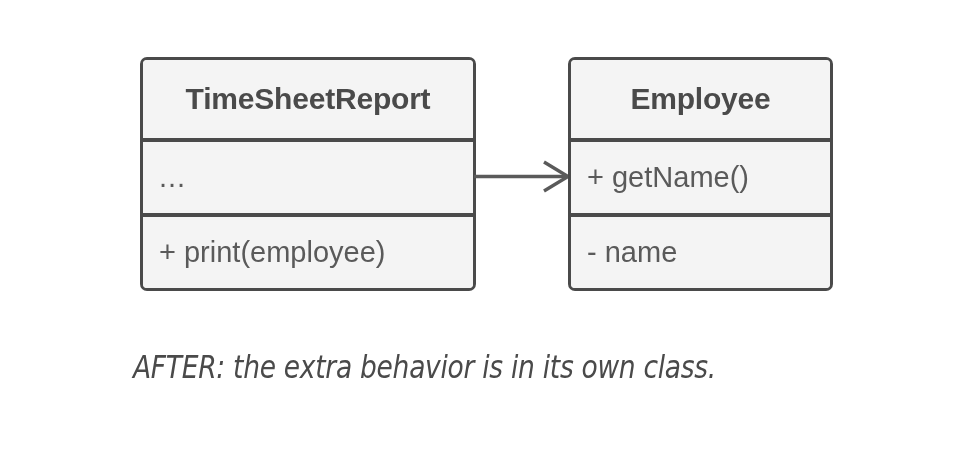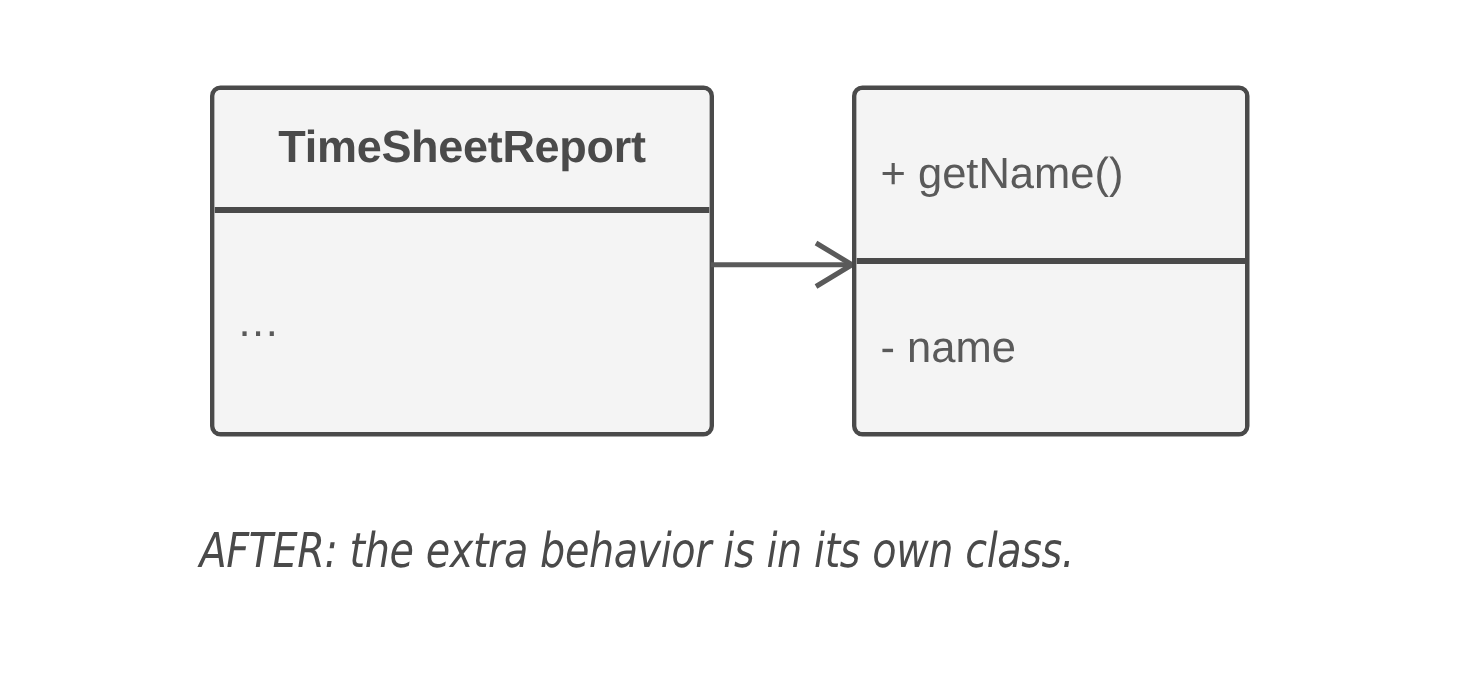--- a/index.html
+++ b/index.html
@@ -123,28 +123,34 @@
 
 <div id="canvas">
 
   <div id="class-timesheetreport" class="uml-class">
     <div class="compartment title-compartment">
       <span class="class-title">TimeSheetReport</span>
     </div>
     <div class="compartment members-compartment">
       <span class="member-text ellipsis-text">...</span>
     </div>
+    <div class="compartment members-compartment">
+      <span class="member-text">+ print(employee)</span>
+    </div>
   </div>
 
   <svg id="association-arrow" viewBox="0 0 110 55">
     <line x1="6" y1="26.5" x2="97" y2="26.5" stroke="#5a5a5a" stroke-width="3.4"></line>
     <polyline points="76,12 100,26.5 76,41" fill="none" stroke="#5a5a5a" stroke-width="3.4" stroke-linecap="butt" stroke-linejoin="miter"></polyline>
   </svg>
 
   <div id="class-employee" class="uml-class">
+    <div class="compartment title-compartment">
+      <span class="class-title">Employee</span>
+    </div>
     <div class="compartment members-compartment">
       <span class="member-text">+ getName()</span>
     </div>
     <div class="compartment members-compartment">
       <span class="member-text">- name</span>
     </div>
   </div>
 
   <div id="diagram-caption">AFTER: the extra behavior is in its own class.</div>
 

